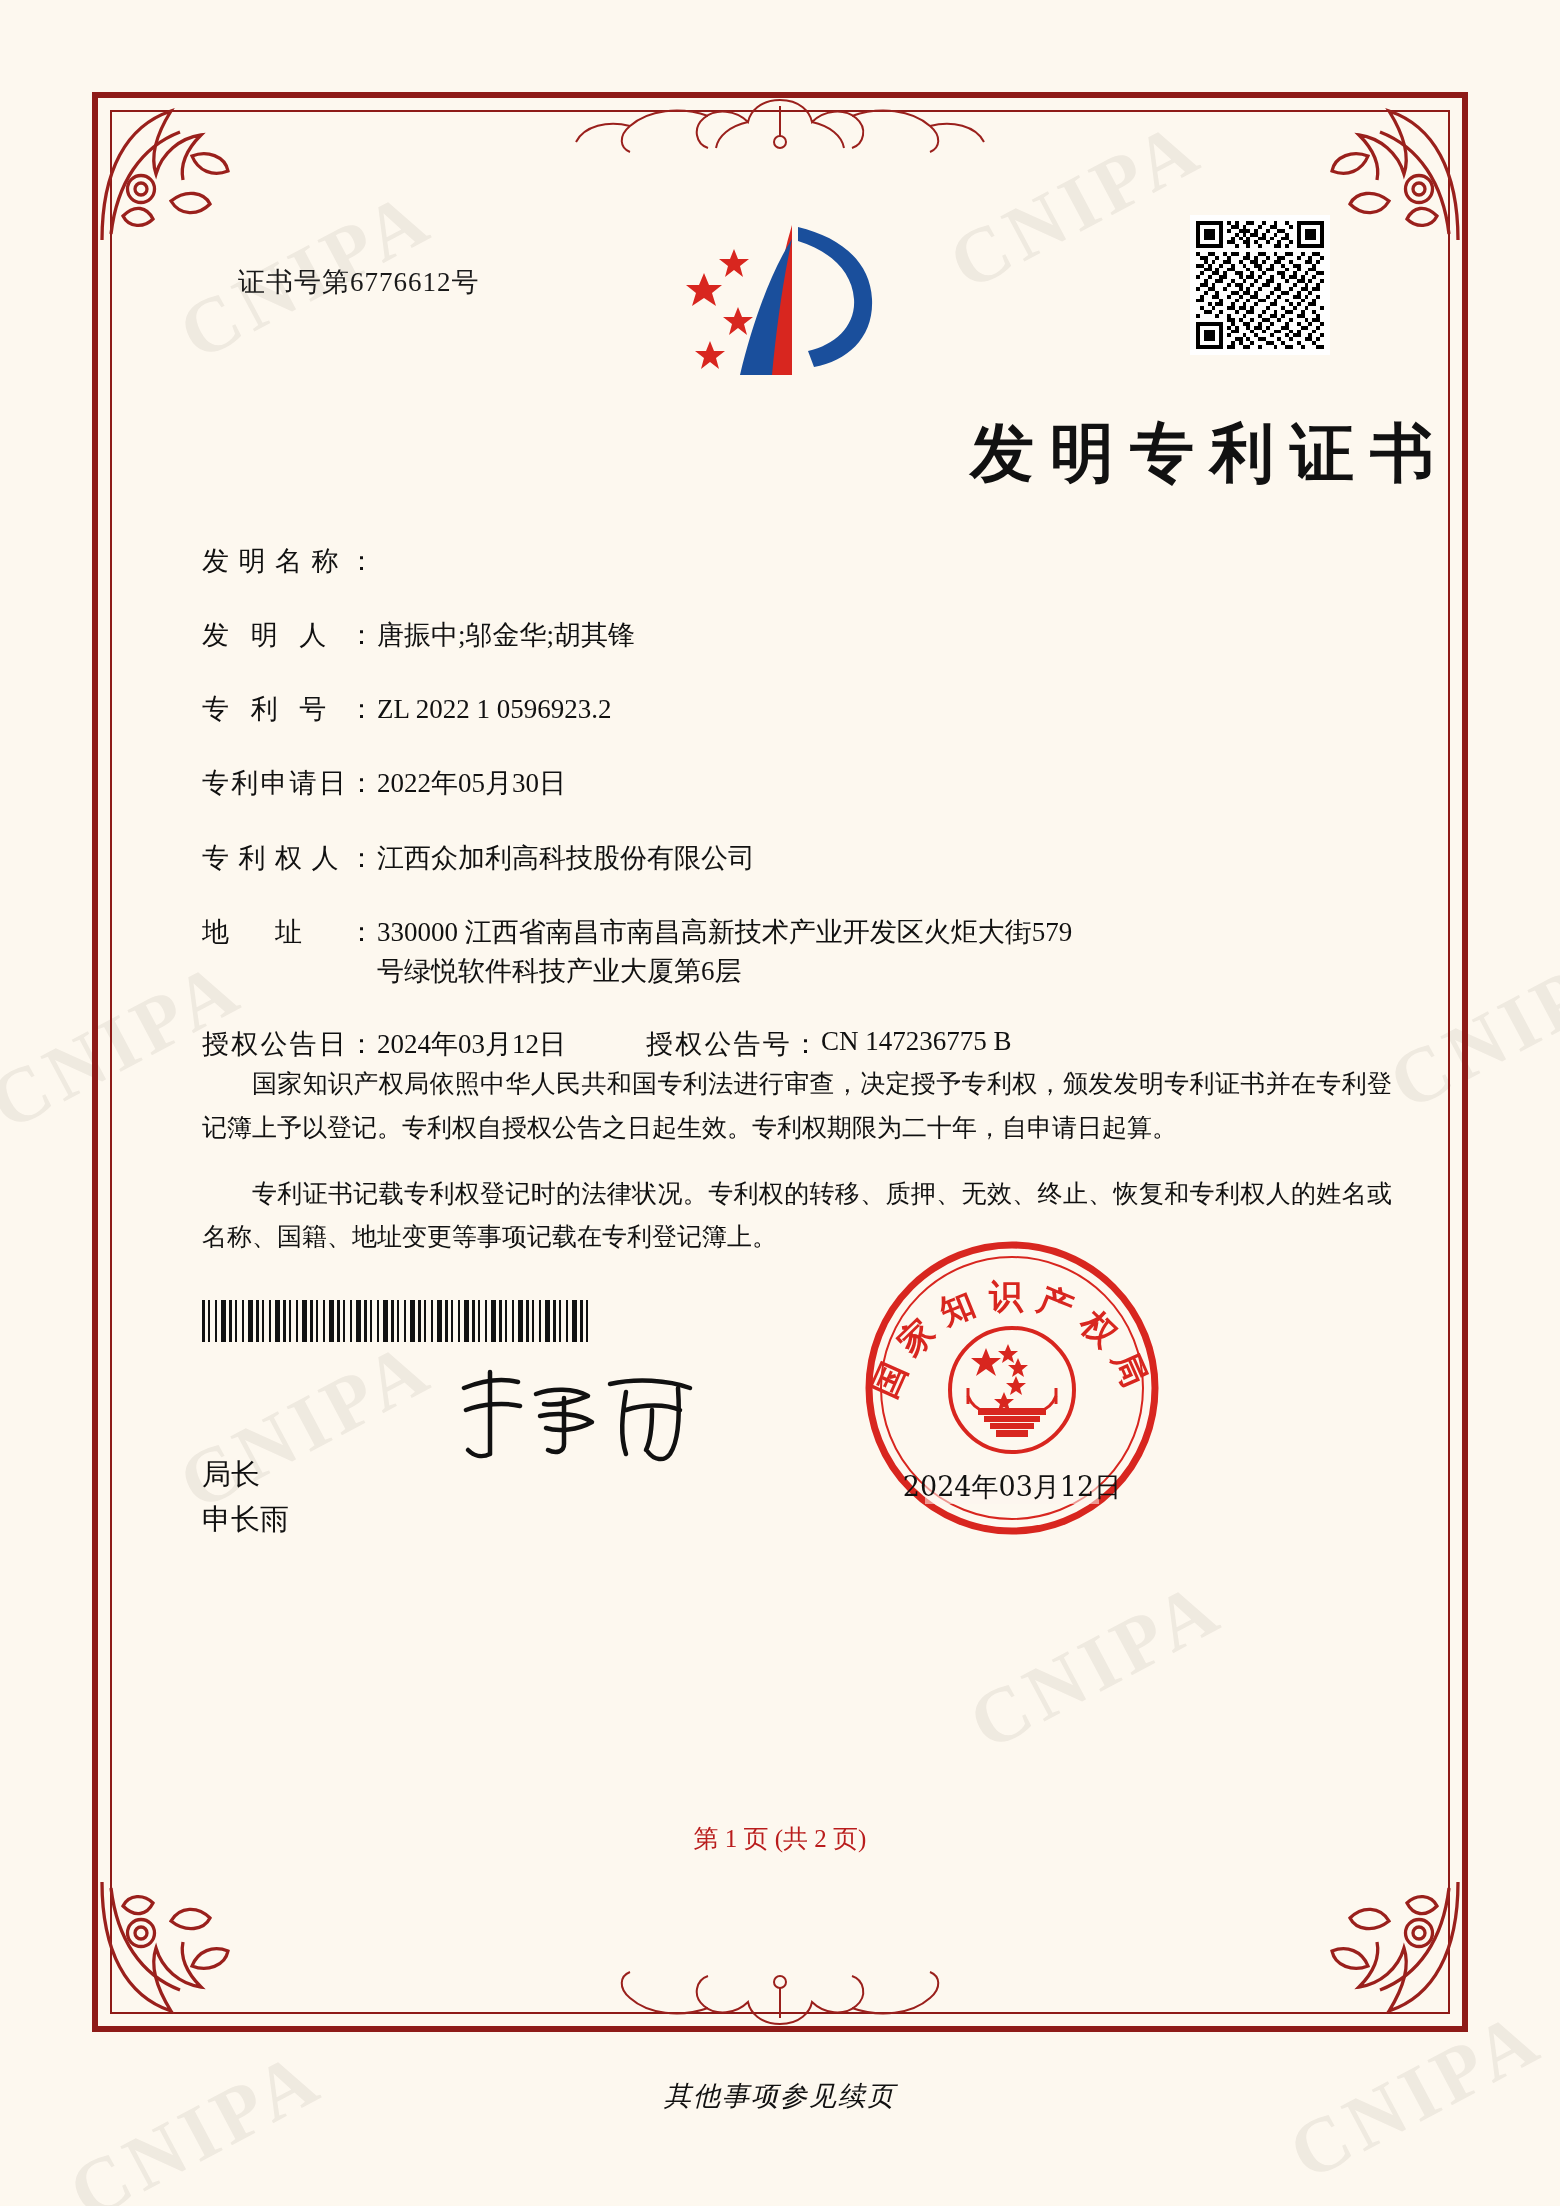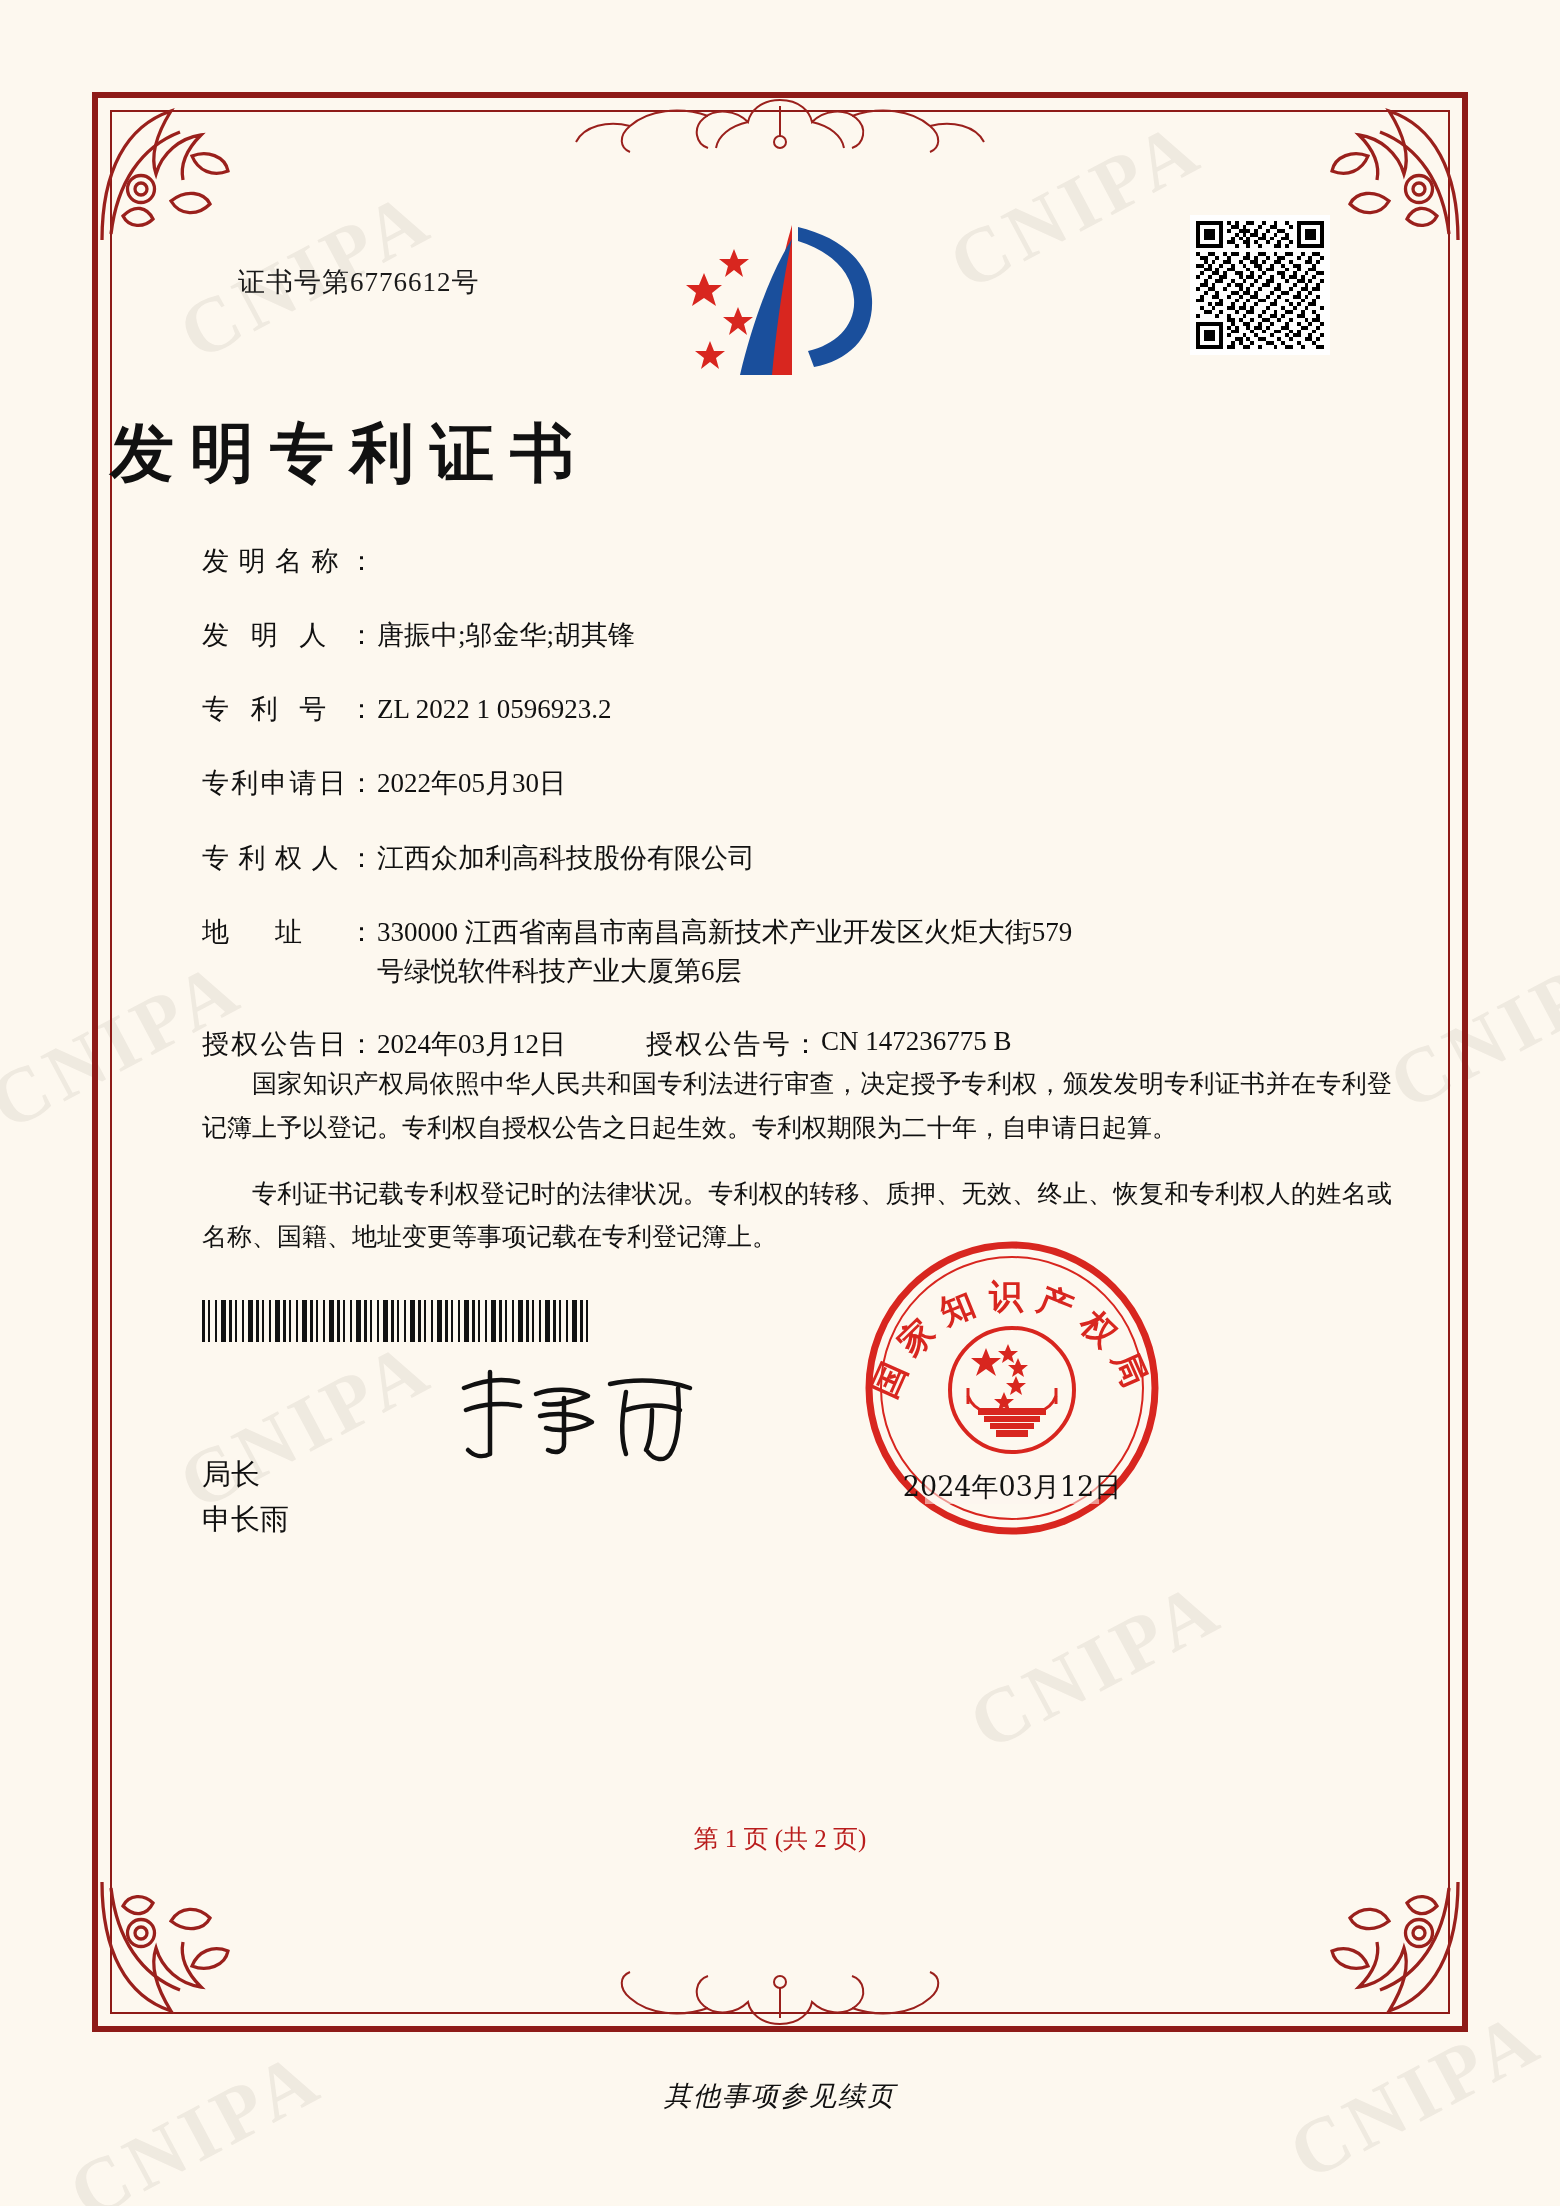--- a/index.html
+++ b/index.html
@@ -71,21 +71,21 @@
   .logo svg{width:100%;height:100%;display:block;}
 
   
   .qr{
     position:absolute;left:1080px;top:105px;width:140px;height:140px;
     background:#fff;padding:6px;box-sizing:border-box;
   }
 
   .title{
     position:absolute;left:0;top:300px;width:100%;
-    text-align:left;
+    text-align:right;
     font-family:"DejaVu Serif",serif;
     font-size:64px;font-weight:700;letter-spacing:16px;
     color:#111;
   }
 
   .fields{position:absolute;left:92px;top:432px;width:1180px;}
   .field{
     display:flex;align-items:flex-start;
     font-size:27px;color:#111;margin-bottom:35px;line-height:1.45;
   }

